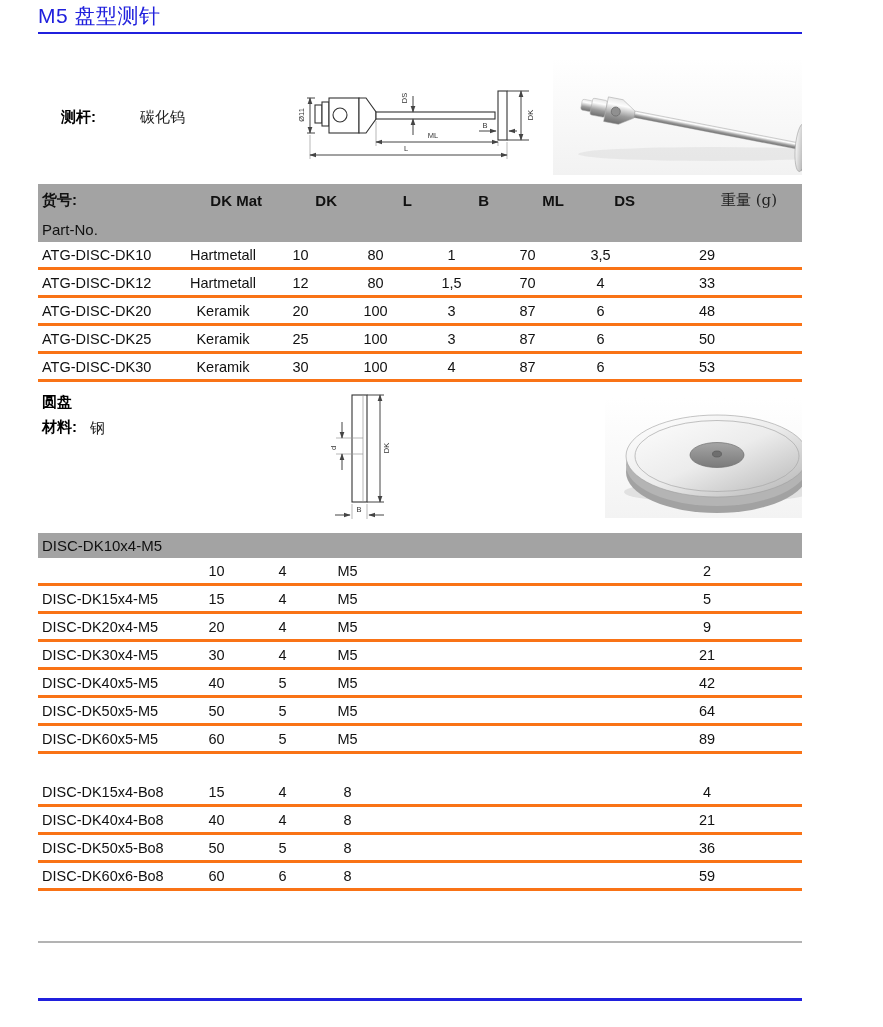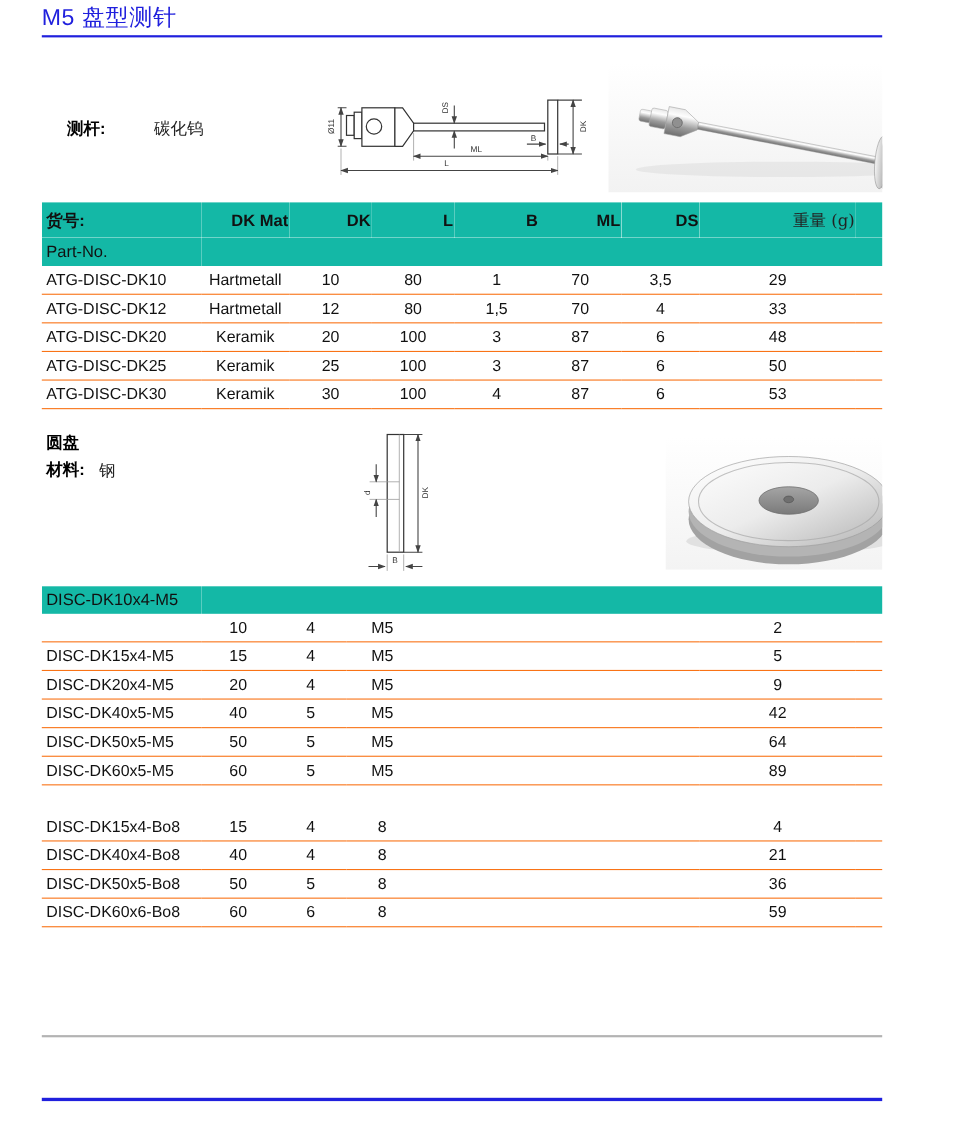--- a/index.html
+++ b/index.html
@@ -9,25 +9,25 @@
          color:#2020dd;font-weight:400;}
   .rule-top{position:absolute;left:38px;top:32px;width:795px;height:2px;background:#2020dd;}
   .rule-footer-gray{position:absolute;left:38px;top:941px;width:795px;height:2px;background:#b3b3b3;}
   .rule-footer-blue{position:absolute;left:38px;top:998px;width:795px;height:3px;background:#2020dd;}
 
   .lbl-bold{position:absolute;font-size:15px;font-weight:bold;color:#000;}
   .lbl-serif{position:absolute;font-size:15px;font-family:"DejaVu Serif","Liberation Serif",serif;color:#222;}
 
   table{border-collapse:collapse;table-layout:fixed;}
   .spec{position:absolute;left:38px;width:795px;font-size:14.5px;}
-  .spec thead{background:#14b8a6;}
+  .spec thead{background:#a3a3a3;}
   .spec thead td{font-weight:bold;font-size:15px;text-align:right;vertical-align:middle;overflow:hidden;}
   .spec td{white-space:nowrap;}
   .spec tbody td{text-align:center;height:23px;vertical-align:middle;}
-  .spec tbody tr{border-bottom:1px solid #f97316;}
+  .spec tbody tr{border-bottom:3px solid #f97316;}
   .spec tbody tr.spacer{border-bottom:none;}
   td.part{text-align:left !important;padding-left:4px;font-weight:normal;}
   .norm{font-weight:normal;}
   .wcol{font-family:"DejaVu Serif","Liberation Serif",serif;font-weight:normal !important;font-size:15px !important;color:#222;}
   .t1{top:184px;}
   .t1 thead tr.h1 td{height:30px;}
   .t1 thead tr.h2 td{height:24px;font-weight:normal;}
   .t2{top:533px;}
   .t2 thead tr.h1 td{height:32px;}
   .t2 thead tr.h2 td{height:23px;font-weight:normal;}
@@ -304,20 +304,29 @@
       <tr>
         <td class="part">DISC-DK20x4-M5</td>
         <td>20</td>
         <td>4</td>
         <td>M5</td>
         <td></td>
         <td>9</td>
         <td></td>
       </tr>
       <tr>
+        <td class="part">DISC-DK30x4-M5</td>
+        <td>30</td>
+        <td>4</td>
+        <td>M5</td>
+        <td></td>
+        <td>21</td>
+        <td></td>
+      </tr>
+      <tr>
         <td class="part">DISC-DK40x5-M5</td>
         <td>40</td>
         <td>5</td>
         <td>M5</td>
         <td></td>
         <td>42</td>
         <td></td>
       </tr>
       <tr>
         <td class="part">DISC-DK50x5-M5</td>

